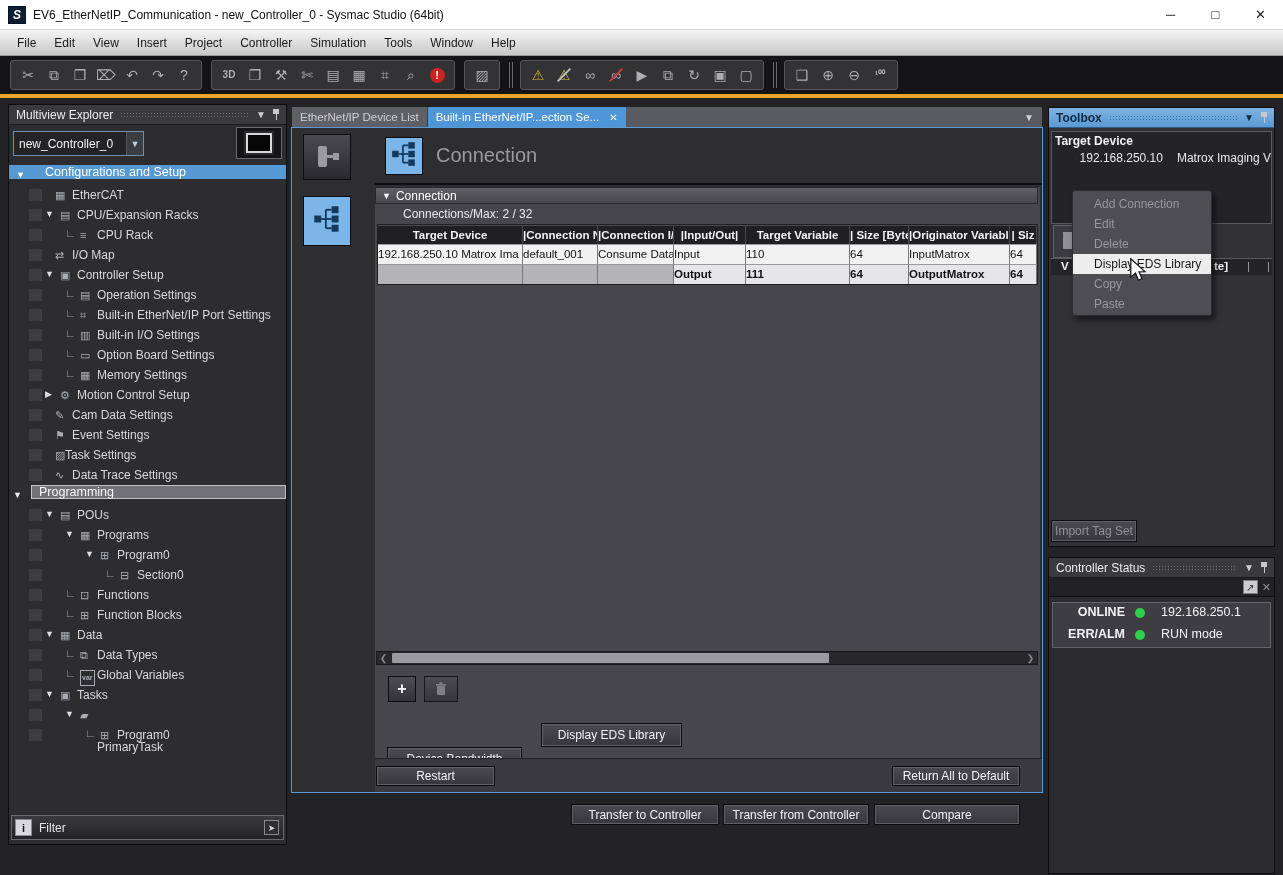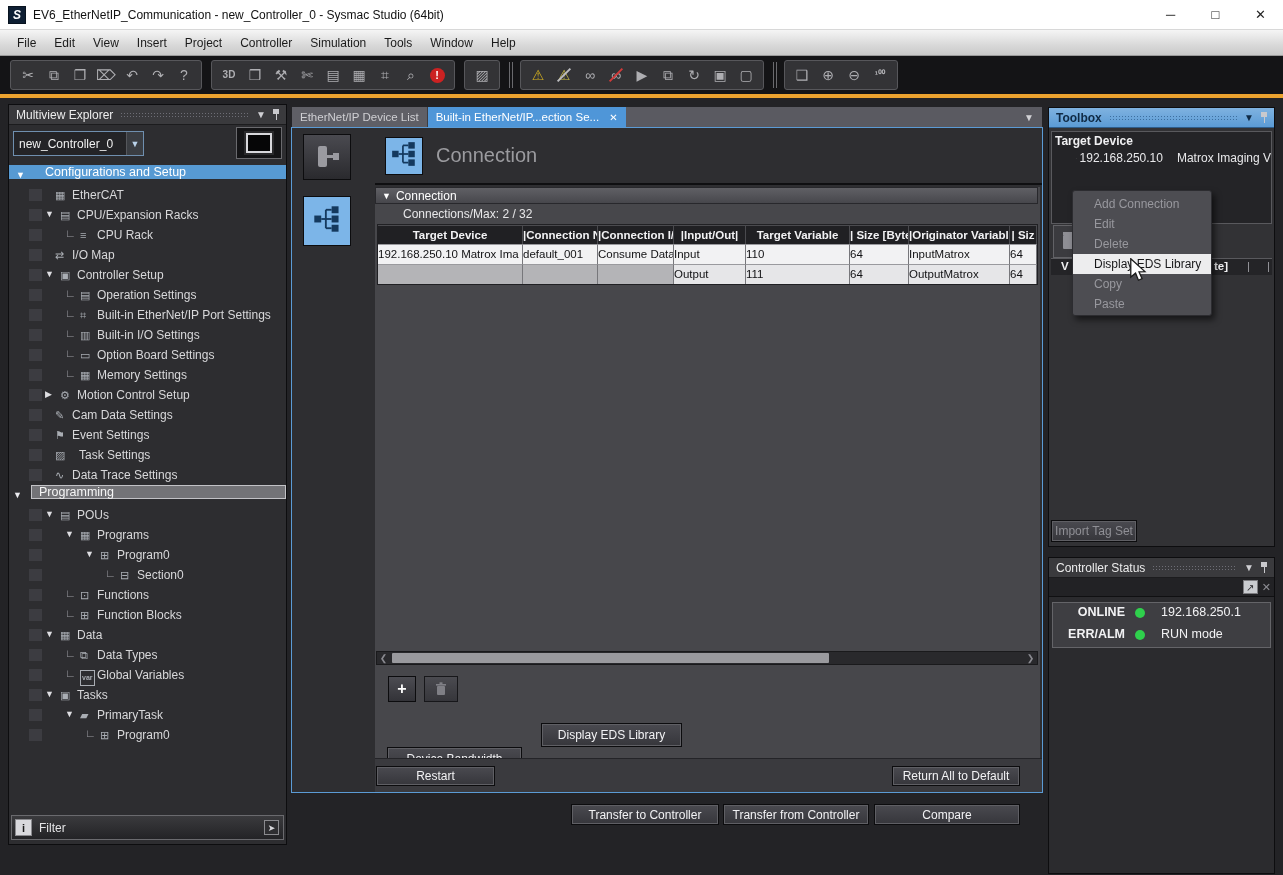--- a/index.html
+++ b/index.html
@@ -430,21 +430,21 @@
         <span class="t-label" style="left: 63px;">Cam Data Settings</span>
       </div>
       <div class="trow">
         <span class="chk"></span>
         <span class="t-icon" style="left: 46px;">⚑</span>
         <span class="t-label" style="left: 63px;">Event Settings</span>
       </div>
       <div class="trow">
         <span class="chk"></span>
         <span class="t-icon" style="left: 46px;">▨</span>
-        <span class="t-label" style="left: 70px;">Task Settings</span>
+        <span class="t-label" style="left: 56px;">Task Settings</span>
       </div>
       <div class="trow">
         <span class="chk"></span>
         <span class="t-icon" style="left: 46px;">∿</span>
         <span class="t-label" style="left: 63px;">Data Trace Settings</span>
       </div>
       <div class="tsection gray">
         <div class="bar">
           <span class="t-label">Programming</span>
         </div>
@@ -507,21 +507,21 @@
       <div class="trow">
         <span class="chk"></span>
         <span class="marker" style="left: 36px;">▼</span>
         <span class="t-icon" style="left: 51px;">▣</span>
         <span class="t-label" style="left: 68px;">Tasks</span>
       </div>
       <div class="trow">
         <span class="chk"></span>
         <span class="marker" style="left: 56px;">▼</span>
         <span class="t-icon" style="left: 71px;">▰</span>
-        <span class="t-label" style="left: 88px;">PrimaryTask</span>
+        <span class="t-label" style="left: 88px; margin-top: 32px;">PrimaryTask</span>
       </div>
       <div class="trow">
         <span class="chk"></span>
         <span class="marker elbow" style="left: 76px;">∟</span>
         <span class="t-icon" style="left: 91px;">⊞</span>
         <span class="t-label" style="left: 108px;">Program0</span>
       </div>
     </div>
   <div class="filterbar">
     <span class="info">i</span>
@@ -612,21 +612,21 @@
             <div class="trowg r1" style="grid-template-columns: 145px 75px 76px 72px 104px 59px 101px 27px;">
               <div>192.168.250.10 Matrox Ima</div>
               <div>default_001</div>
               <div>Consume Data F</div>
               <div>Input</div>
               <div>110</div>
               <div>64</div>
               <div>InputMatrox</div>
               <div>64</div>
             </div>
-            <div class="trowg r2" style="grid-template-columns: 145px 75px 76px 72px 104px 59px 101px 27px;">
+            <div class="trowg r2" style="grid-template-columns: 145px 75px 76px 72px 104px 59px 101px 27px; font-weight: bold;">
               <div class="emptycell"></div>
               <div class="emptycell"></div>
               <div class="emptycell"></div>
               <div>Output</div>
               <div>111</div>
               <div>64</div>
               <div>OutputMatrox</div>
               <div>64</div>
             </div>
           </div>

